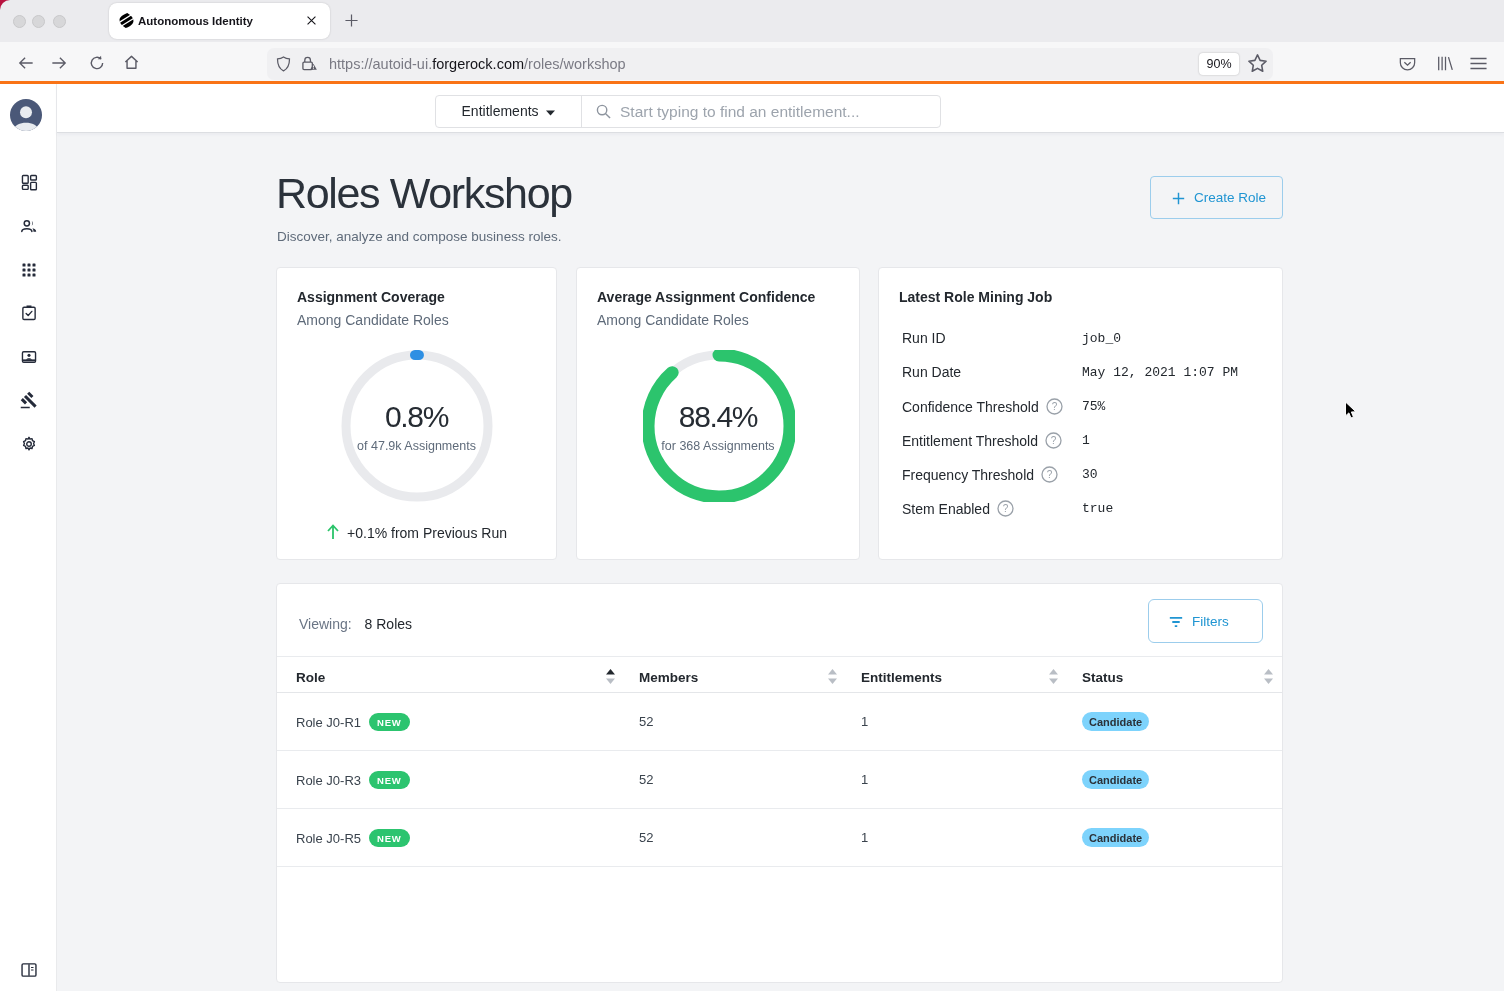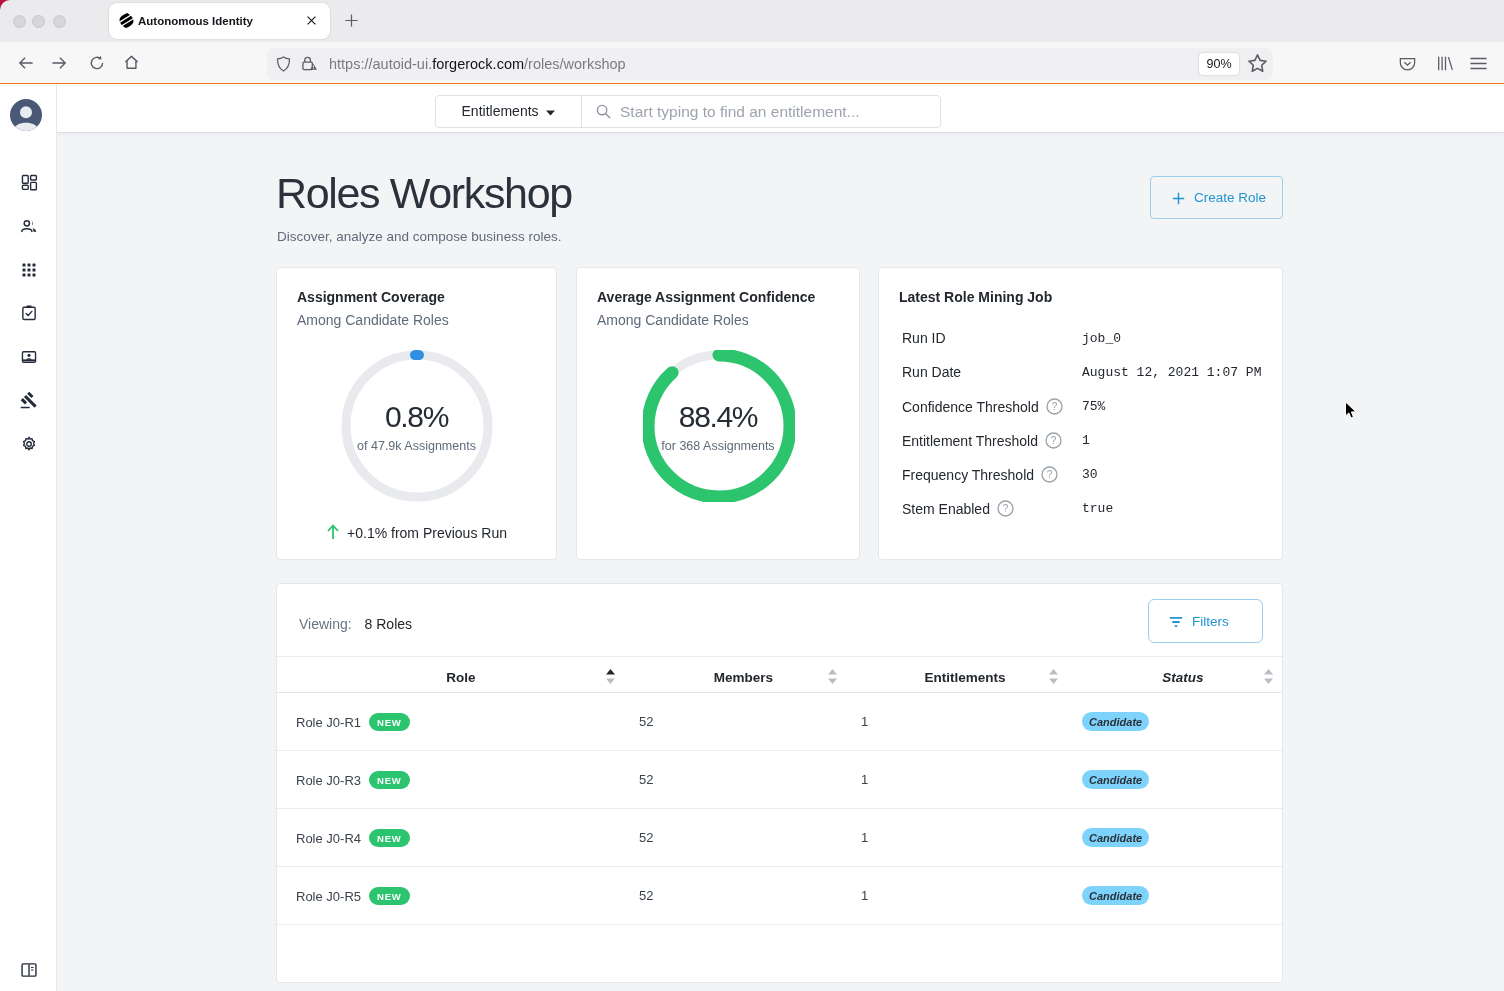--- a/index.html
+++ b/index.html
@@ -6,21 +6,21 @@
   html,body { width:1504px; height:991px; overflow:hidden; }
   body { font-family:"Liberation Sans", sans-serif; background:#f3f4f6; }
   #stage { position:absolute; top:0; left:0; width:1504px; height:991px; overflow:hidden; background:#b8123f; }
   .abs { position:absolute; }
 
   
   #tabbar { position:absolute; top:0; left:0; width:1504px; height:42px; background:#ebebee; border-radius:10px 0 0 0; }
   .tl { position:absolute; top:15px; width:13px; height:13px; border-radius:50%; background:#d7d7d9; border:0.5px solid #c8c8ca; }
   #tab { position:absolute; top:3px; left:109px; width:221px; height:36px; background:#ffffff; border-radius:8px; box-shadow:0 0 2px rgba(0,0,0,.18); }
   #tab .title { position:absolute; left:29px; top:11.5px; font-size:11.5px; font-weight:600; color:#15141a; letter-spacing:0; }
-  #toolbar { position:absolute; top:42px; left:0; width:1504px; height:42px; background:#f7f7f8; border-bottom:1px solid #f97316; }
+  #toolbar { position:absolute; top:42px; left:0; width:1504px; height:42px; background:#f7f7f8; border-bottom:3px solid #f97316; }
   #urlbar { position:absolute; top:6px; left:267px; width:1006px; height:32px; background:#f0f0f2; border-radius:7px; }
   #urltext { position:absolute; left:62px; top:0; height:32px; line-height:32px; font-size:14.5px; color:#7a7a84; white-space:nowrap; }
   #urltext b { color:#15141a; font-weight:400; }
   #zoompill { position:absolute; right:34px; top:5px; width:40px; height:22px; background:#ffffff; border-radius:4px; box-shadow:0 0 2px rgba(0,0,0,.25); font-size:12.5px; color:#15141a; text-align:center; line-height:22px; }
   .chromeicon { color:#5b5b66; }
 
   
   #page { position:absolute; top:84px; left:0; width:1504px; height:907px; background:#f3f4f6; }
   #sidebar { position:absolute; top:0; left:0; width:57px; height:907px; background:#ffffff; border-right:1px solid #e9eaec; }
   #avatar { position:absolute; top:15px; left:10px; width:32px; height:32px; border-radius:50%; background:#4a5878; overflow:hidden; }
@@ -48,26 +48,26 @@
   .trend { position:absolute; width:100%; text-align:center; top:256px; font-size:14px; color:#23282e; }
 
   .jobrow { position:absolute; left:23px; font-size:14px; color:#23282e; }
   .jobval { position:absolute; left:203px; font-family:"Liberation Mono", monospace; font-size:13px; color:#23282e; }
   .qmark { display:inline-block; vertical-align:-3px; margin-left:7px; }
 
   #tablecard { left:276px; top:499px; width:1007px; height:400px; overflow:hidden; }
   #viewing { position:absolute; left:22px; top:32px; font-size:14px; color:#6a7585; }
   #viewing b { color:#23282e; font-weight:400; margin-left:9px; }
   table { position:absolute; top:72px; left:0; width:1007px; border-collapse:collapse; table-layout:fixed; }
-  th { text-align:center; font-size:13.5px; font-weight:700; color:#23282e; height:36px; padding-top:5px; box-sizing:border-box; border-top:1px solid #e9ebee; border-bottom:1px solid #e4e6e9; position:relative; }
+  th { text-align:left; font-size:13.5px; font-weight:700; color:#23282e; height:36px; padding-top:5px; box-sizing:border-box; border-top:1px solid #e9ebee; border-bottom:1px solid #e4e6e9; position:relative; }
   td { font-size:13px; color:#3a434d; height:58px; border-bottom:1px solid #e9ebee; }
   .c1 { padding-left:19px; width:349px; }
   .c2 { padding-left:13px; width:222px; }
   .c3 { padding-left:13px; width:221px; }
-  .c4 { padding-left:13px;font-style:italic; }
+  .c4 { padding-left:13px; }
   .newpill { display:inline-block; margin-left:8px; background:#2cc46f; color:#ffffff; font-size:9.5px; font-weight:700; letter-spacing:0.8px; border-radius:9px; padding:4px 8px 3px; vertical-align:1px; }
   .statuspill { display:inline-block; background:#7dd3fc; color:#2b3138; font-size:11px; font-weight:700; border-radius:10px; padding:3.5px 7px; }
   .sort { position:absolute; right:11px; top:12px; }
 </style>
 </head>
 <body>
 <div id="stage">
 
   <div id="tabbar">
     <div class="tl" style="left:13px;"></div>
@@ -253,21 +253,21 @@
       </svg>
       <div class="donutnum">88.4%</div>
       <div class="donutsub">for 368 Assignments</div>
     </div>
 
     <div class="card" id="card3">
       <div class="cardtitle">Latest Role Mining Job</div>
       <div class="jobrow" style="top:62px;">Run ID</div>
       <div class="jobval" style="top:63px;">job_0</div>
       <div class="jobrow" style="top:96px;">Run Date</div>
-      <div class="jobval" style="top:97px;">August 12, 2021 1:07 PM</div>
+      <div class="jobval" style="top:97px;">May 12, 2021 1:07 PM</div>
       <div class="jobrow" style="top:130px;">Confidence Threshold<svg class="qmark" width="17" height="17" viewBox="0 0 17 17">
             <circle cx="8.5" cy="8.5" r="7.5" stroke="#9aa1a9" stroke-width="1.3" fill="none"></circle>
             <text x="8.5" y="12" text-anchor="middle" font-size="10" fill="#9aa1a9" font-family="Liberation Sans">?</text>
           </svg></div>
       <div class="jobval" style="top:131px;">75%</div>
       <div class="jobrow" style="top:164px;">Entitlement Threshold<svg class="qmark" width="17" height="17" viewBox="0 0 17 17">
             <circle cx="8.5" cy="8.5" r="7.5" stroke="#9aa1a9" stroke-width="1.3" fill="none"></circle>
             <text x="8.5" y="12" text-anchor="middle" font-size="10" fill="#9aa1a9" font-family="Liberation Sans">?</text>
           </svg></div>
       <div class="jobval" style="top:165px;">1</div>
@@ -317,26 +317,20 @@
               <td class="c3">1</td>
               <td class="c4"><span class="statuspill">Candidate</span></td>
             </tr>
         <tr>
               <td class="c1">Role J0-R3<span class="newpill">NEW</span></td>
               <td class="c2">52</td>
               <td class="c3">1</td>
               <td class="c4"><span class="statuspill">Candidate</span></td>
             </tr>
         <tr>
-              <td class="c1">Role J0-R4<span class="newpill">NEW</span></td>
-              <td class="c2">52</td>
-              <td class="c3">1</td>
-              <td class="c4"><span class="statuspill">Candidate</span></td>
-            </tr>
-        <tr>
               <td class="c1">Role J0-R5<span class="newpill">NEW</span></td>
               <td class="c2">52</td>
               <td class="c3">1</td>
               <td class="c4"><span class="statuspill">Candidate</span></td>
             </tr>
       </tbody>
         </table>
     </div>
   </div>
 

